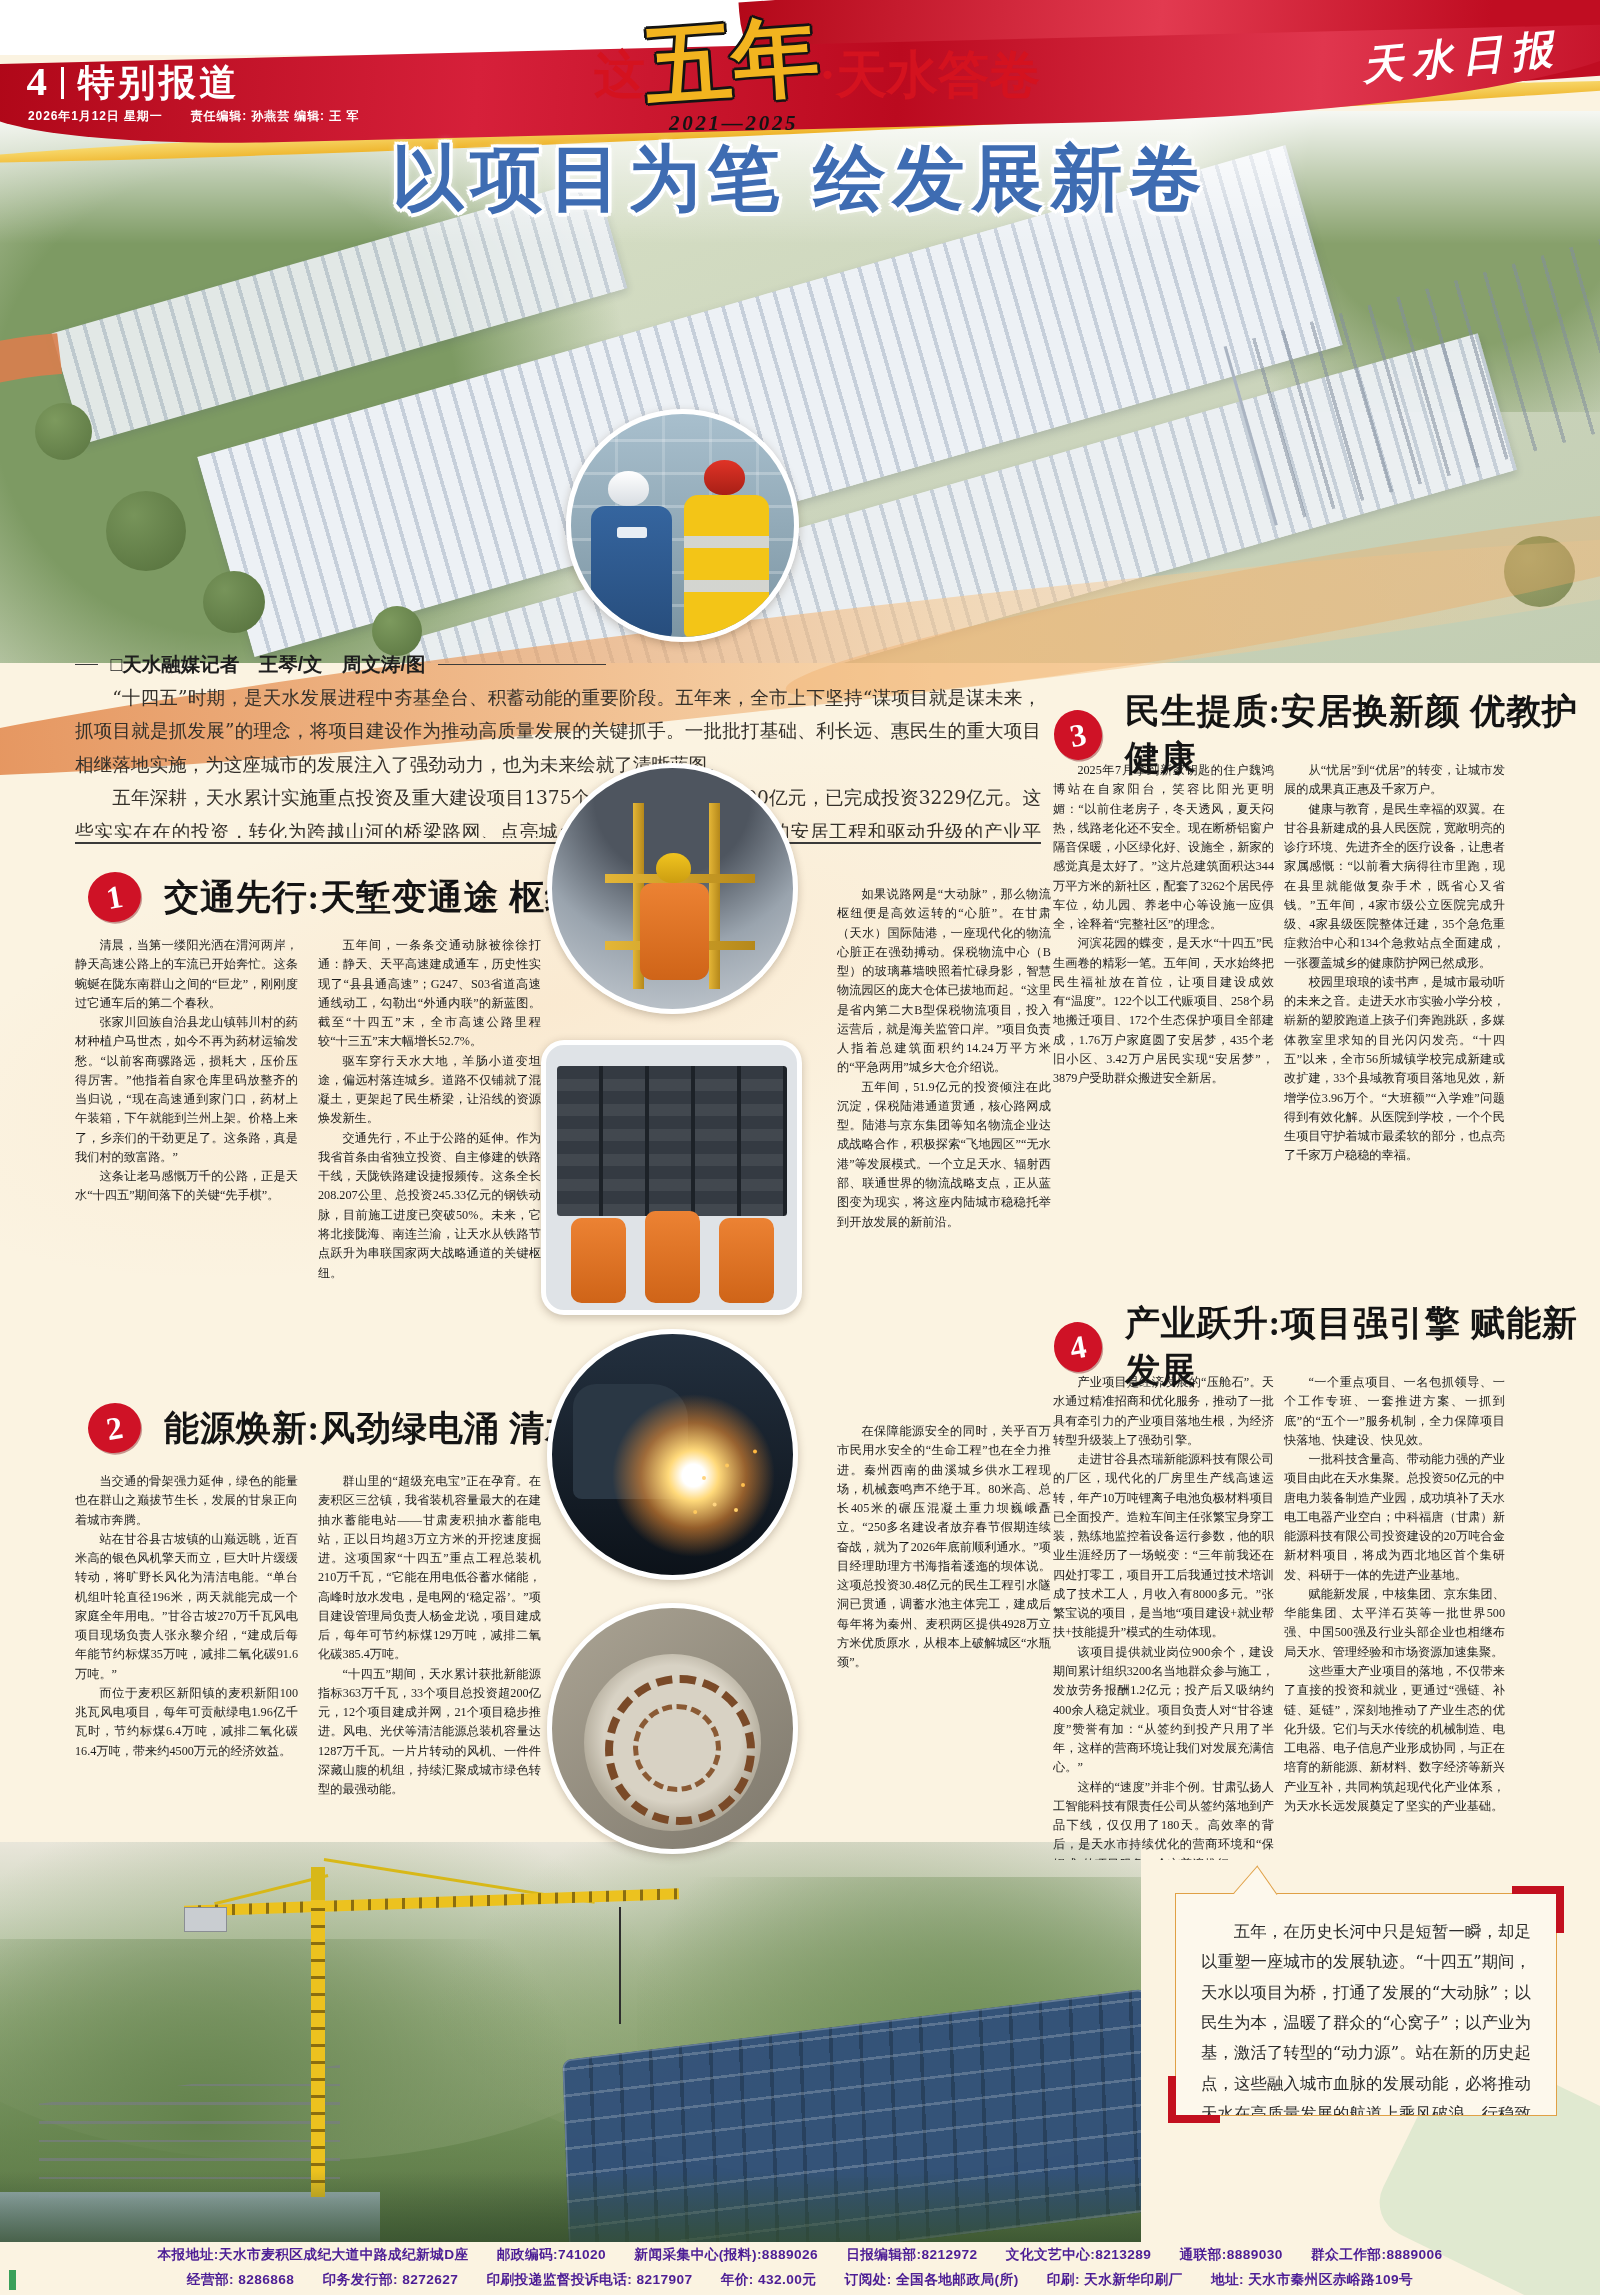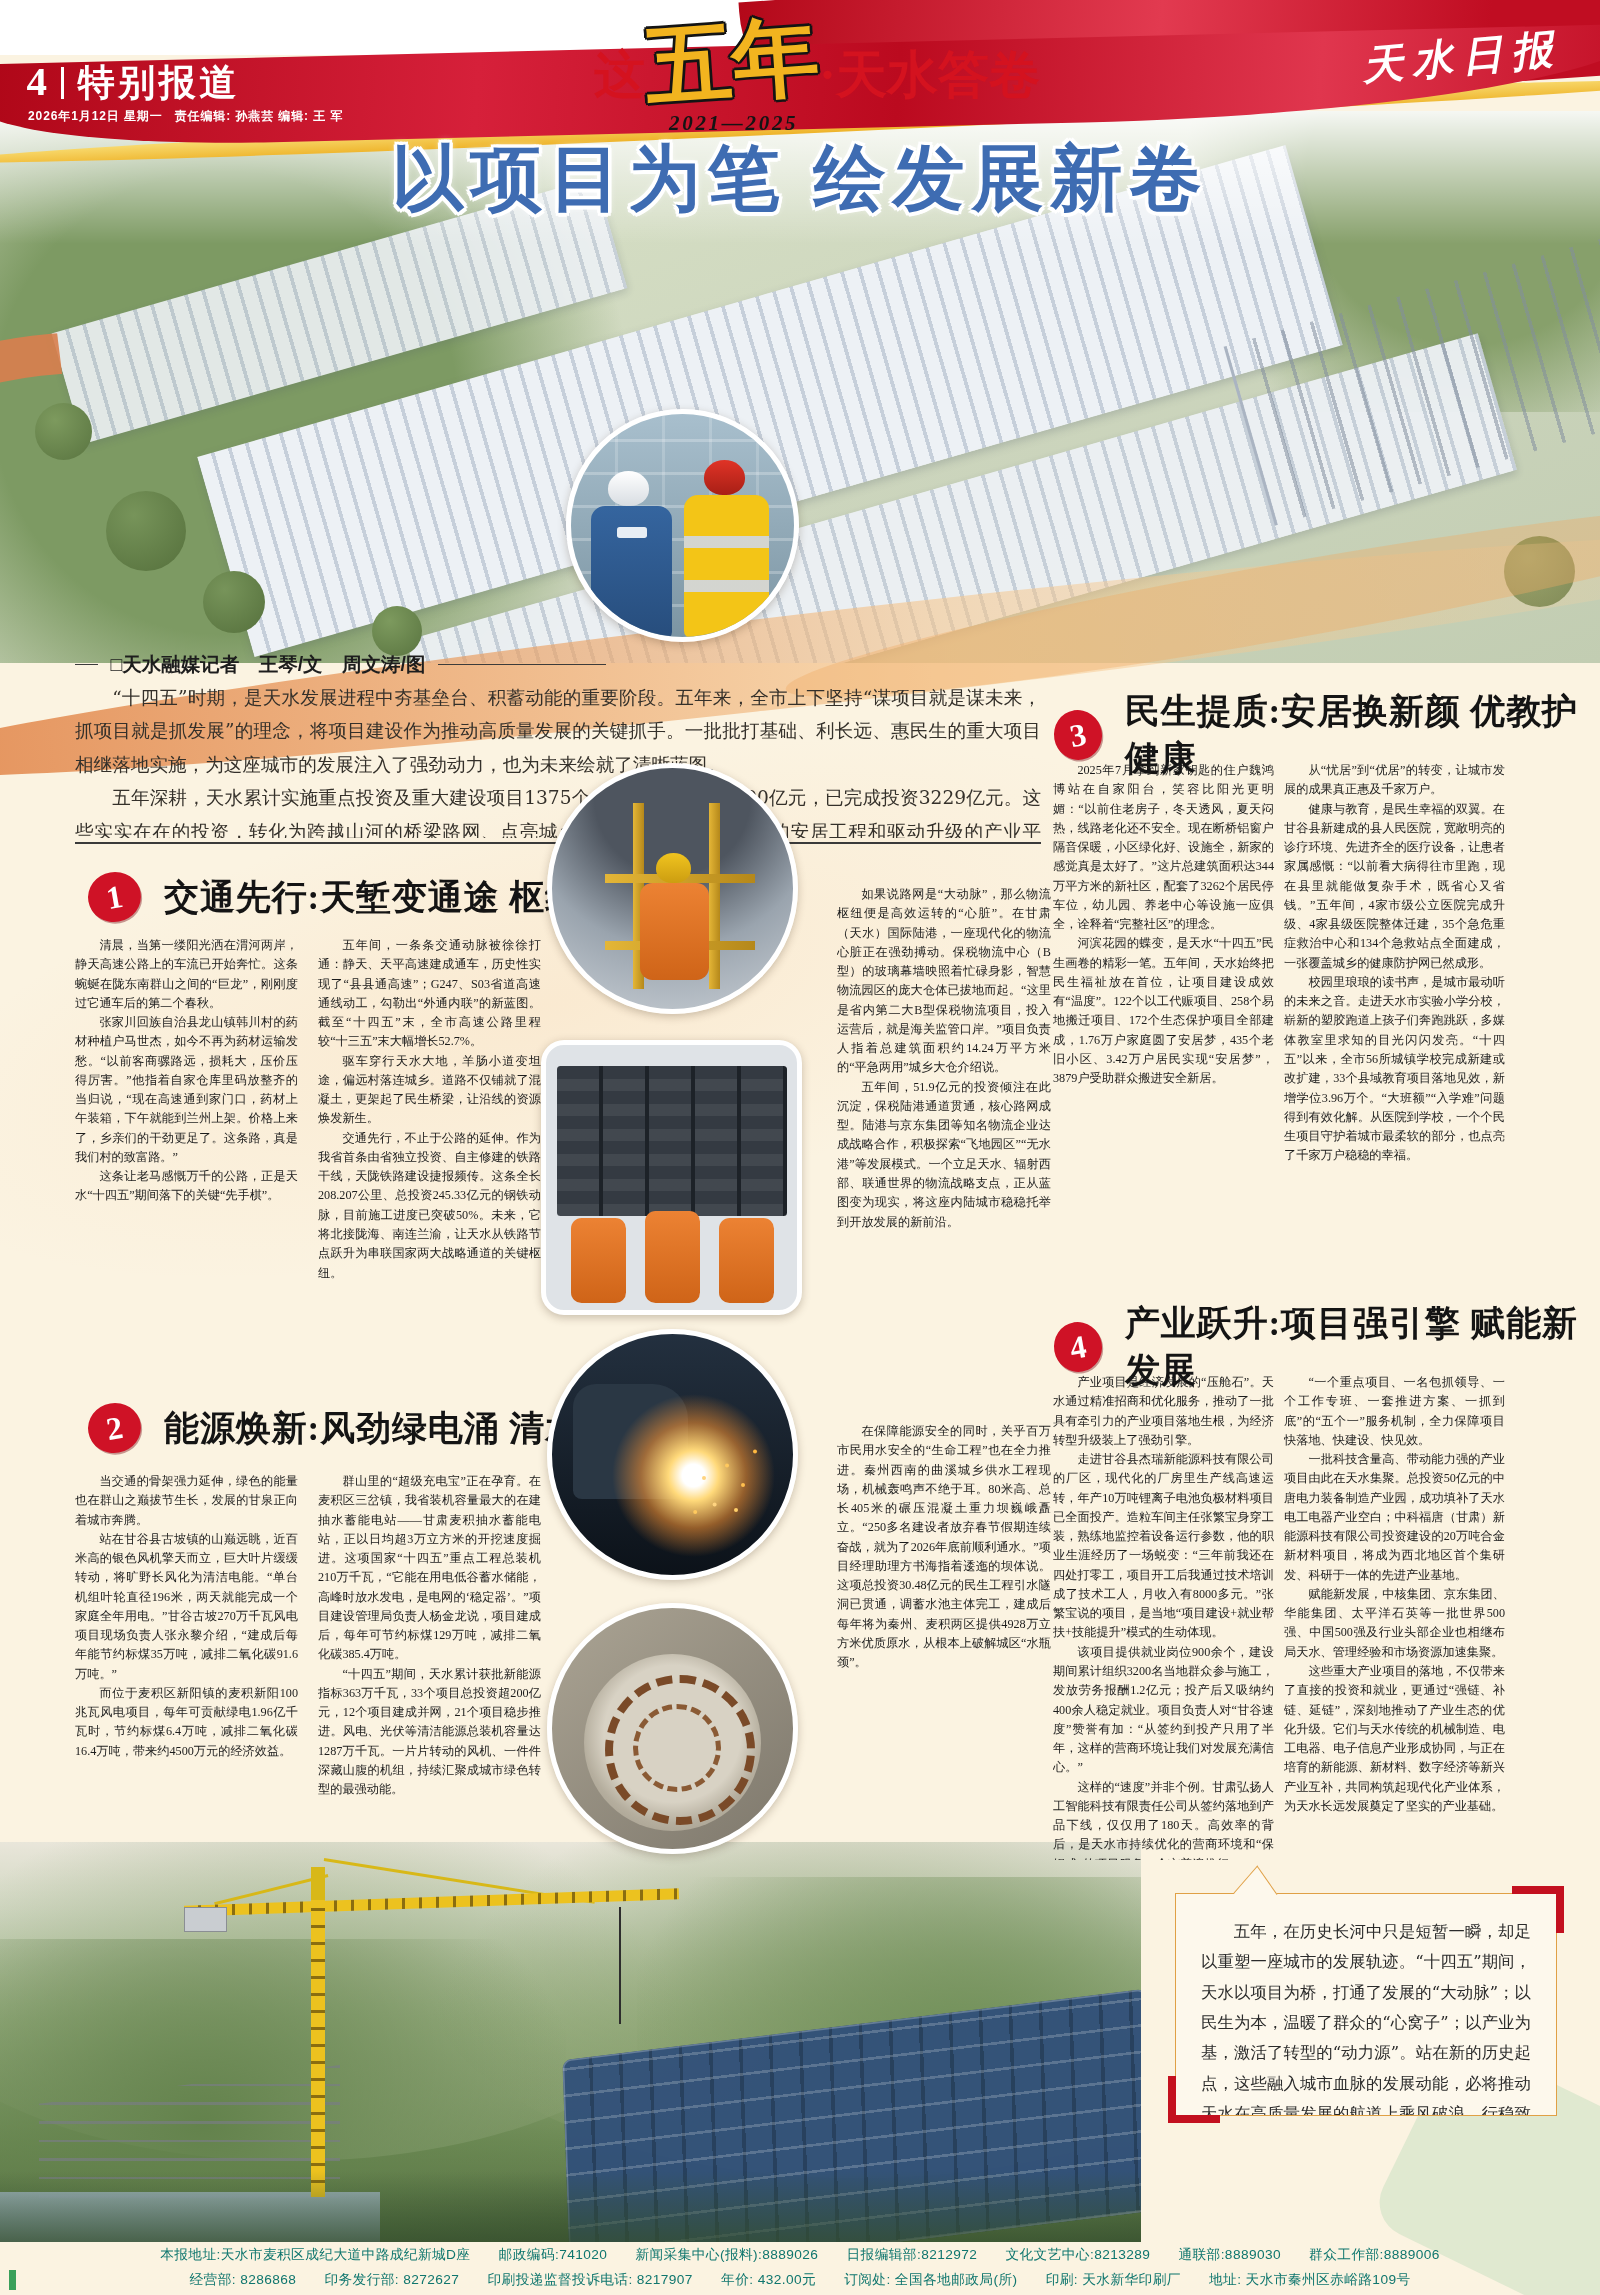--- a/index.html
+++ b/index.html
@@ -15,21 +15,21 @@
   .ribbon-main{top:44px;left:-26.5px;width:1681px;height:85px;z-index:4;
     background:linear-gradient(95deg,#ae0617,#d6203a 30%,#bb0a1f 55%,#e0364e 80%,#c10e24);
     transform:rotate(-1.4deg);border-radius:0 0 46% 24%/0 0 115px 62px;}
   .ribbon-gold{top:110px;left:-53px;width:1734px;height:23px;z-index:3;
     background:linear-gradient(#fae27c,#eeb32a);transform:rotate(-2.6deg);border-radius:100%;}
   .mast-left{left:26.5px;top:57px;z-index:6;display:flex;align-items:baseline;gap:14px;color:#fff;}
   .page-num{font-size:41px;font-weight:900;font-family:"Liberation Serif",serif;}
   .mast-bar{width:2.7px;height:32px;background:#fff;align-self:center;}
   .section-label{font-size:37px;font-weight:900;letter-spacing:3.5px;font-family:"Liberation Sans",sans-serif;}
   .date-row{left:28px;top:108px;z-index:6;color:#fff;font-size:12px;font-weight:700;
-    font-family:"Liberation Sans",sans-serif;letter-spacing:0.9px;display:flex;gap:12px;}
+    font-family:"Liberation Sans",sans-serif;letter-spacing:0.9px;display:flex;gap:28px;}
   .paper-name{right:39px;top:30px;z-index:6;color:#fff;font-size:41px;font-weight:900;
     font-style:italic;letter-spacing:8.8px;transform:rotate(-5deg);font-family:"DejaVu Serif",serif;}
 
   
   .banner{left:594px;top:23px;z-index:8;display:flex;align-items:flex-end;font-family:"Liberation Serif",serif;}
   .banner .pre,.banner .suf{color:#d4121f;font-size:51px;font-weight:900;line-height:1;}
   .banner .big{color:#f2b41f;font-size:87px;font-weight:900;line-height:.9;transform:rotate(-4deg);
     text-shadow:-2.7px 0 #141414,2.7px 0 #141414,0 -2.7px #141414,0 2.7px #141414,-1.8px -1.8px #141414,1.8px 1.8px #141414,-1.8px 1.8px #141414,1.8px -1.8px #141414;}
   .banner-years{left:669px;top:111px;z-index:8;color:#141414;font-size:21px;font-weight:700;
     font-style:italic;letter-spacing:2.7px;font-family:"Liberation Serif",serif;}
@@ -194,21 +194,21 @@
   .jib{left:184px;top:55px;width:495px;height:10.6px;transform:rotate(-2deg);
     background:repeating-linear-gradient(90deg,#ecc21f 0 14px,#8a6d10 14px 17px);}
   .tie1{left:324px;top:16px;width:274px;height:2.7px;background:#d8b818;transform:rotate(9deg);transform-origin:left;}
   .tie2{left:211px;top:32px;width:117px;height:2.7px;background:#d8b818;transform:rotate(-14deg);transform-origin:right;}
   .peak{left:311px;top:25px;width:14px;height:34px;background:#d8b818;}
   .hook{left:619px;top:65px;width:1.8px;height:117px;background:#2d2d2d;}
   .cwt{left:184px;top:65px;width:41px;height:23px;background:#c9cdd1;border:1.8px solid #8a8e93;}
 
   
   .footer{left:0;top:2242px;width:1600px;z-index:3;text-align:center;}
-  .f-line{font-family:"Liberation Sans",sans-serif;font-weight:400;font-size:13.7px;color:#0f766e;
+  .f-line{font-family:"Liberation Sans",sans-serif;font-weight:700;font-size:13.7px;color:#4c1d95;
     line-height:1.85;white-space:nowrap;letter-spacing:0.4px;}
   .print-mark{left:8.8px;top:2270px;width:7px;height:19.5px;background:#3aa05a;z-index:3;}
 </style>
 </head>
 <body>
 
 <div class="page">
 
   <div class="abs top-white"></div>
   <div class="abs ribbon-right"></div>

